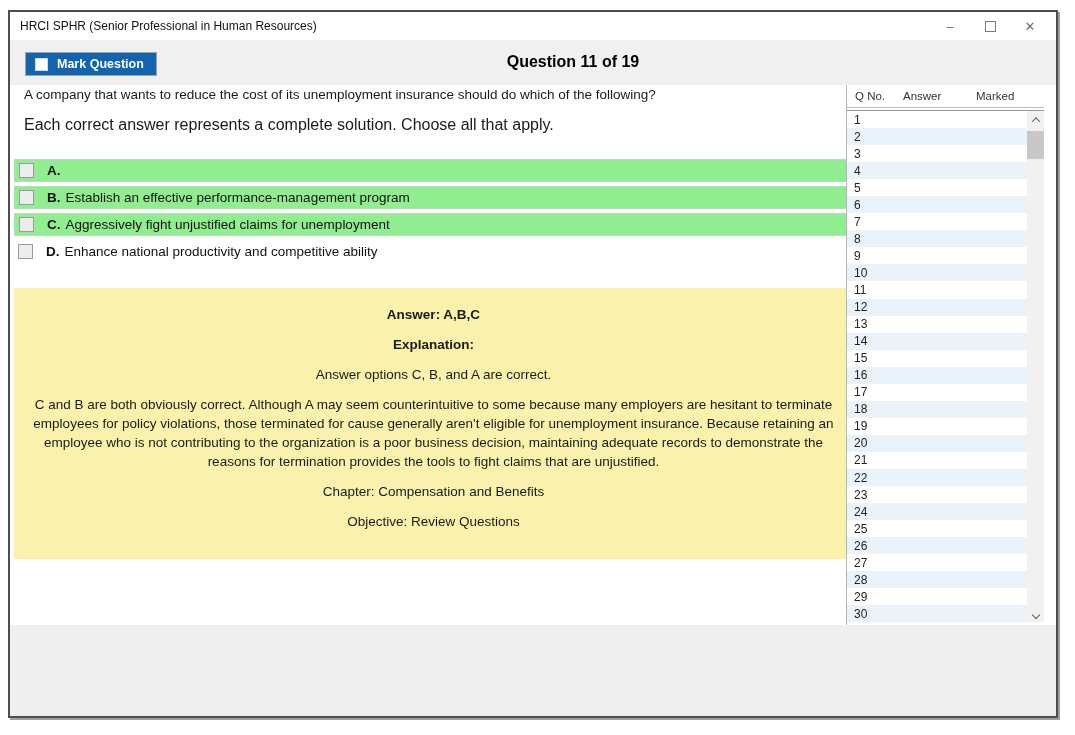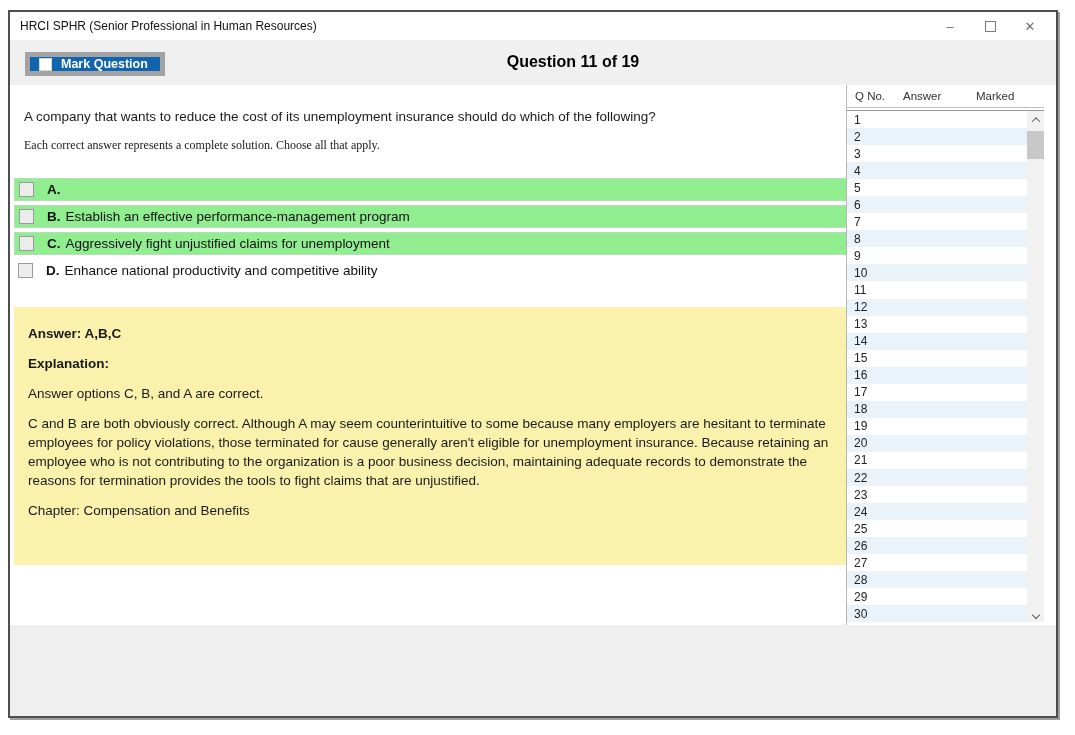--- a/index.html
+++ b/index.html
@@ -14,41 +14,41 @@
   .titlebar { position:absolute; left:0; top:0; width:1046px; height:28px; background:#ffffff; }
   .title-text { position:absolute; left:10px; top:0; line-height:28px; font-size:12px; color:#111; }
   .win-controls { position:absolute; right:6px; top:0; height:28px; display:flex; align-items:center; }
   .win-btn { width:40px; height:28px; display:flex; align-items:center; justify-content:center;
              color:#6f6f6f; font-size:13px; cursor:default; }
   .maxbox { width:11px; height:11px; border:1.5px solid #7a7a7a; display:inline-block; }
 
   
   .header-strip { position:absolute; left:0; top:28px; width:1046px; height:45px; background:#f0f0f0; }
   .btn-mark { position:absolute; left:15px; top:12px; height:24px; padding:0 12px 0 9px;
-              background:#1164b0; border:5px solid #a3a3a3; display:flex; align-items:center; gap:9px; }
+              background:#1164b0; border:1px solid #a3a3a3; display:flex; align-items:center; gap:9px; }
   .cbx { width:13px; height:13px; background:#ffffff; border:1px solid #d7d7d7; position:relative; flex:0 0 auto; }
   .btn-mark .lbl { color:#fff; font-size:12.5px; font-weight:bold; }
   .q-counter { position:absolute; left:0; top:13px; width:1046px; text-align:center;
                font-size:16px; font-weight:bold; color:#000;margin-left:40px; }
 
   
   .content { position:absolute; left:0; top:73px; width:1046px; height:540px; background:#ffffff; }
-  .main { position:absolute; left:0; top:0; width:848px; height:540px; padding:24px 10px 0 14px; }
+  .main { position:absolute; left:0; top:0; width:848px; height:540px; padding:2px 10px 0 14px; }
   .q-text { margin:0 0 14px 0; font-size:13.5px; color:#1a1a1a; }
-  .q-instruction { margin:0 0 25px 0; font-size:12px; color:#1a1a1a;font-family:Liberation Serif, serif; }
+  .q-instruction { margin:0 0 25px 0; font-size:16px; color:#1a1a1a; }
 
   .options { margin-left:-10px; width:839px; }
   .opt { display:flex; align-items:center; height:23px; margin-bottom:4px; padding-left:4px;
          font-size:13.5px; color:#111; background:#ffffff; }
   .opt.hl { background:#90ee90; border:1px solid #b9ddb9; }
   .opt-box { width:15px; height:15px; background:#ececec; border:1px solid #9b9b9b; margin-right:13px; flex:0 0 auto; }
   .opt-letter { font-weight:bold; margin-right:5px; }
 
   .explanation { margin:25px 0 0 -10px; width:839px; min-height:258px; background:#faf2ac; padding:17px 14px; }
-  .explanation p { margin:0 0 11px 0; font-size:13.5px; line-height:19px; color:#1a1a1a; }
+  .explanation p { margin:0 0 11px 0; font-size:13.5px; line-height:19px; color:#1a1a1a;text-align:center; }
   .explanation p.b { font-weight:bold; }
 
   
   .sidebar { position:absolute; left:836px; top:0; width:198px; height:540px; background:#ffffff;
              border-left:1px solid #b5b5b5; }
   .qlist-header { position:absolute; left:0; top:0; width:197px; height:23px; display:flex; align-items:center;
                   font-size:11.5px; color:#333; border-bottom:1px solid #bdbdbd; background:#fff; }
   .qlist-header .c-q { width:56px; padding-left:8px; }
   .qlist-header .c-a { width:73px; }
   .qlist-header .c-m { flex:1; }
@@ -124,20 +124,21 @@
             <span>Enhance national productivity and competitive ability</span>
           </div>
         </div>
 
         <div class="explanation">
           <p class="b">Answer: A,B,C</p>
           <p class="b">Explanation:</p>
           <p>Answer options C, B, and A are correct.</p>
           <p>C and B are both obviously correct. Although A may seem counterintuitive to some because many employers are hesitant to terminate employees for policy violations, those terminated for cause generally aren't eligible for unemployment insurance. Because retaining an employee who is not contributing to the organization is a poor business decision, maintaining adequate records to demonstrate the reasons for termination provides the tools to fight claims that are unjustified.</p>
           <p>Chapter: Compensation and Benefits</p>
+          <p>Objective: Review Questions</p>
         </div>
       </div>
 
       <div class="sidebar">
         <div class="qlist-header">
           <span class="c-q">Q No.</span>
           <span class="c-a">Answer</span>
           <span class="c-m">Marked</span>
         </div>
         <div class="qlist-wrap">

